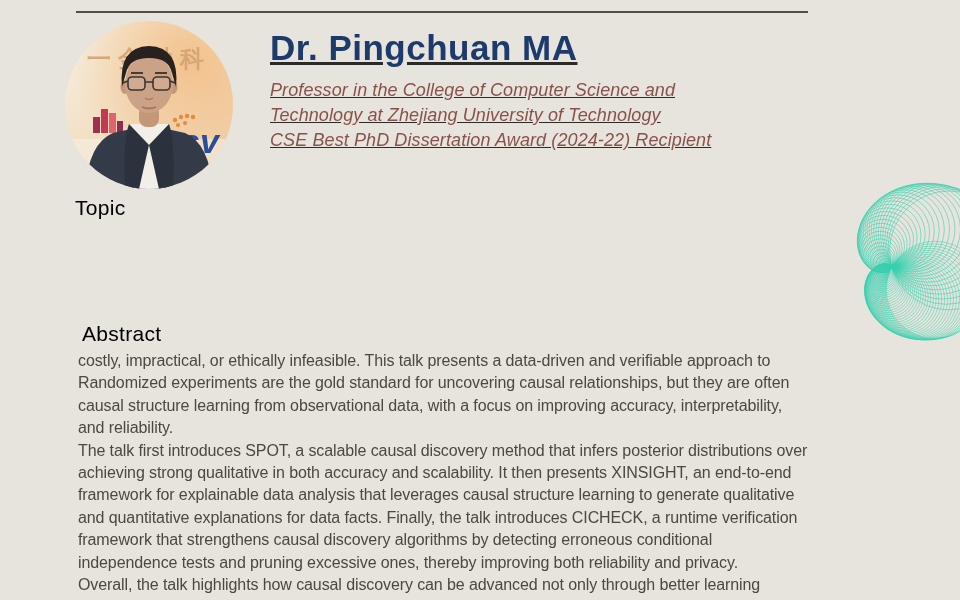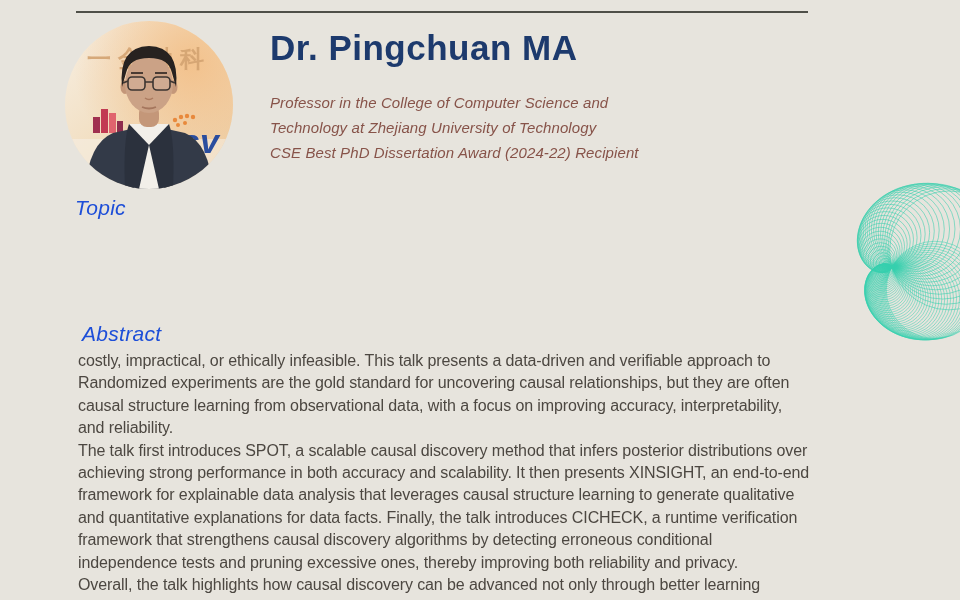--- a/index.html
+++ b/index.html
@@ -18,33 +18,34 @@
     background: #4f4f48;
   }
   .avatar-wrap {
     position: absolute; left: 65px; top: 21px;
     width: 168px; height: 168px; border-radius: 50%;
     overflow: hidden;
   }
   .header-text {
     position: absolute; left: 270px; top: 27px; width: 560px;
     z-index: 2;
+    text-decoration: underline;
   }
   .speaker-name {
     font-size: 35px; font-weight: bold; letter-spacing: 0.5px;
     color: #1d3a6d; line-height: 42px;
   }
   .affiliation {
-    margin-top: 21px;
-    font-size: 15px; font-style: italic; font-weight: 500;
+    margin-top: 9px;
+    font-size: 18px; font-style: italic; font-weight: 500;
     color: #875349; line-height: 25px; letter-spacing: 0.1px;
   }
   .topic-block { position: absolute; left: 75px; top: 196px; z-index: 2; }
   .section-label {
-    font-size: 21px; font-style: italic; color: #1d4ed8; letter-spacing: 0.3px;
+    font-size: 21px; color: #000000; letter-spacing: 0.3px;
   }
   .talk-title {
     margin-top: 6px;
     font-size: 33px; font-weight: bold; color: #1e1d22;
     line-height: 39px; letter-spacing: -0.3px;
   }
   .abstract-label { position: absolute; left: 82px; top: 322px; z-index: 2; }
   .abstract-body {
     position: absolute; left: 78px; top: 350px; width: 800px;
     font-size: 16px; color: #4c4741; line-height: 22.4px;
@@ -138,21 +139,21 @@
 </div>
 
 <div class="section-label abstract-label">Abstract</div>
 <div class="abstract-body">
 
 <div class="abs-line">costly, impractical, or ethically infeasible. This talk presents a data-driven and verifiable approach to</div>
     <div class="abs-line">Randomized experiments are the gold standard for uncovering causal relationships, but they are often</div>
     <div class="abs-line">causal structure learning from observational data, with a focus on improving accuracy, interpretability,</div>
     <div class="abs-line">and reliability.</div>
     <div class="abs-line">The talk first introduces SPOT, a scalable causal discovery method that infers posterior distributions over</div>
-    <div class="abs-line">achieving strong performance in both accuracy and scalability. It then presents XINSIGHT, an end-to-end</div>
+    <div class="abs-line">achieving strong qualitative in both accuracy and scalability. It then presents XINSIGHT, an end-to-end</div>
     <div class="abs-line">framework for explainable data analysis that leverages causal structure learning to generate qualitative</div>
     <div class="abs-line">and quantitative explanations for data facts. Finally, the talk introduces CICHECK, a runtime verification</div>
     <div class="abs-line">framework that strengthens causal discovery algorithms by detecting erroneous conditional</div>
     <div class="abs-line">independence tests and pruning excessive ones, thereby improving both reliability and privacy.</div>
     <div class="abs-line">Overall, the talk highlights how causal discovery can be advanced not only through better learning</div>
   </div>
 
 <svg class="spiro" width="220" height="260" viewBox="0 0 220 260" id="spiro-svg">
     <circle cx="59.11" cy="143.96" r="5.00" fill="none" stroke="#35cfad" stroke-width="0.7" opacity="0.8"></circle>
     <circle cx="57.63" cy="143.10" r="6.65" fill="none" stroke="#35cfad" stroke-width="0.7" opacity="0.8"></circle>

